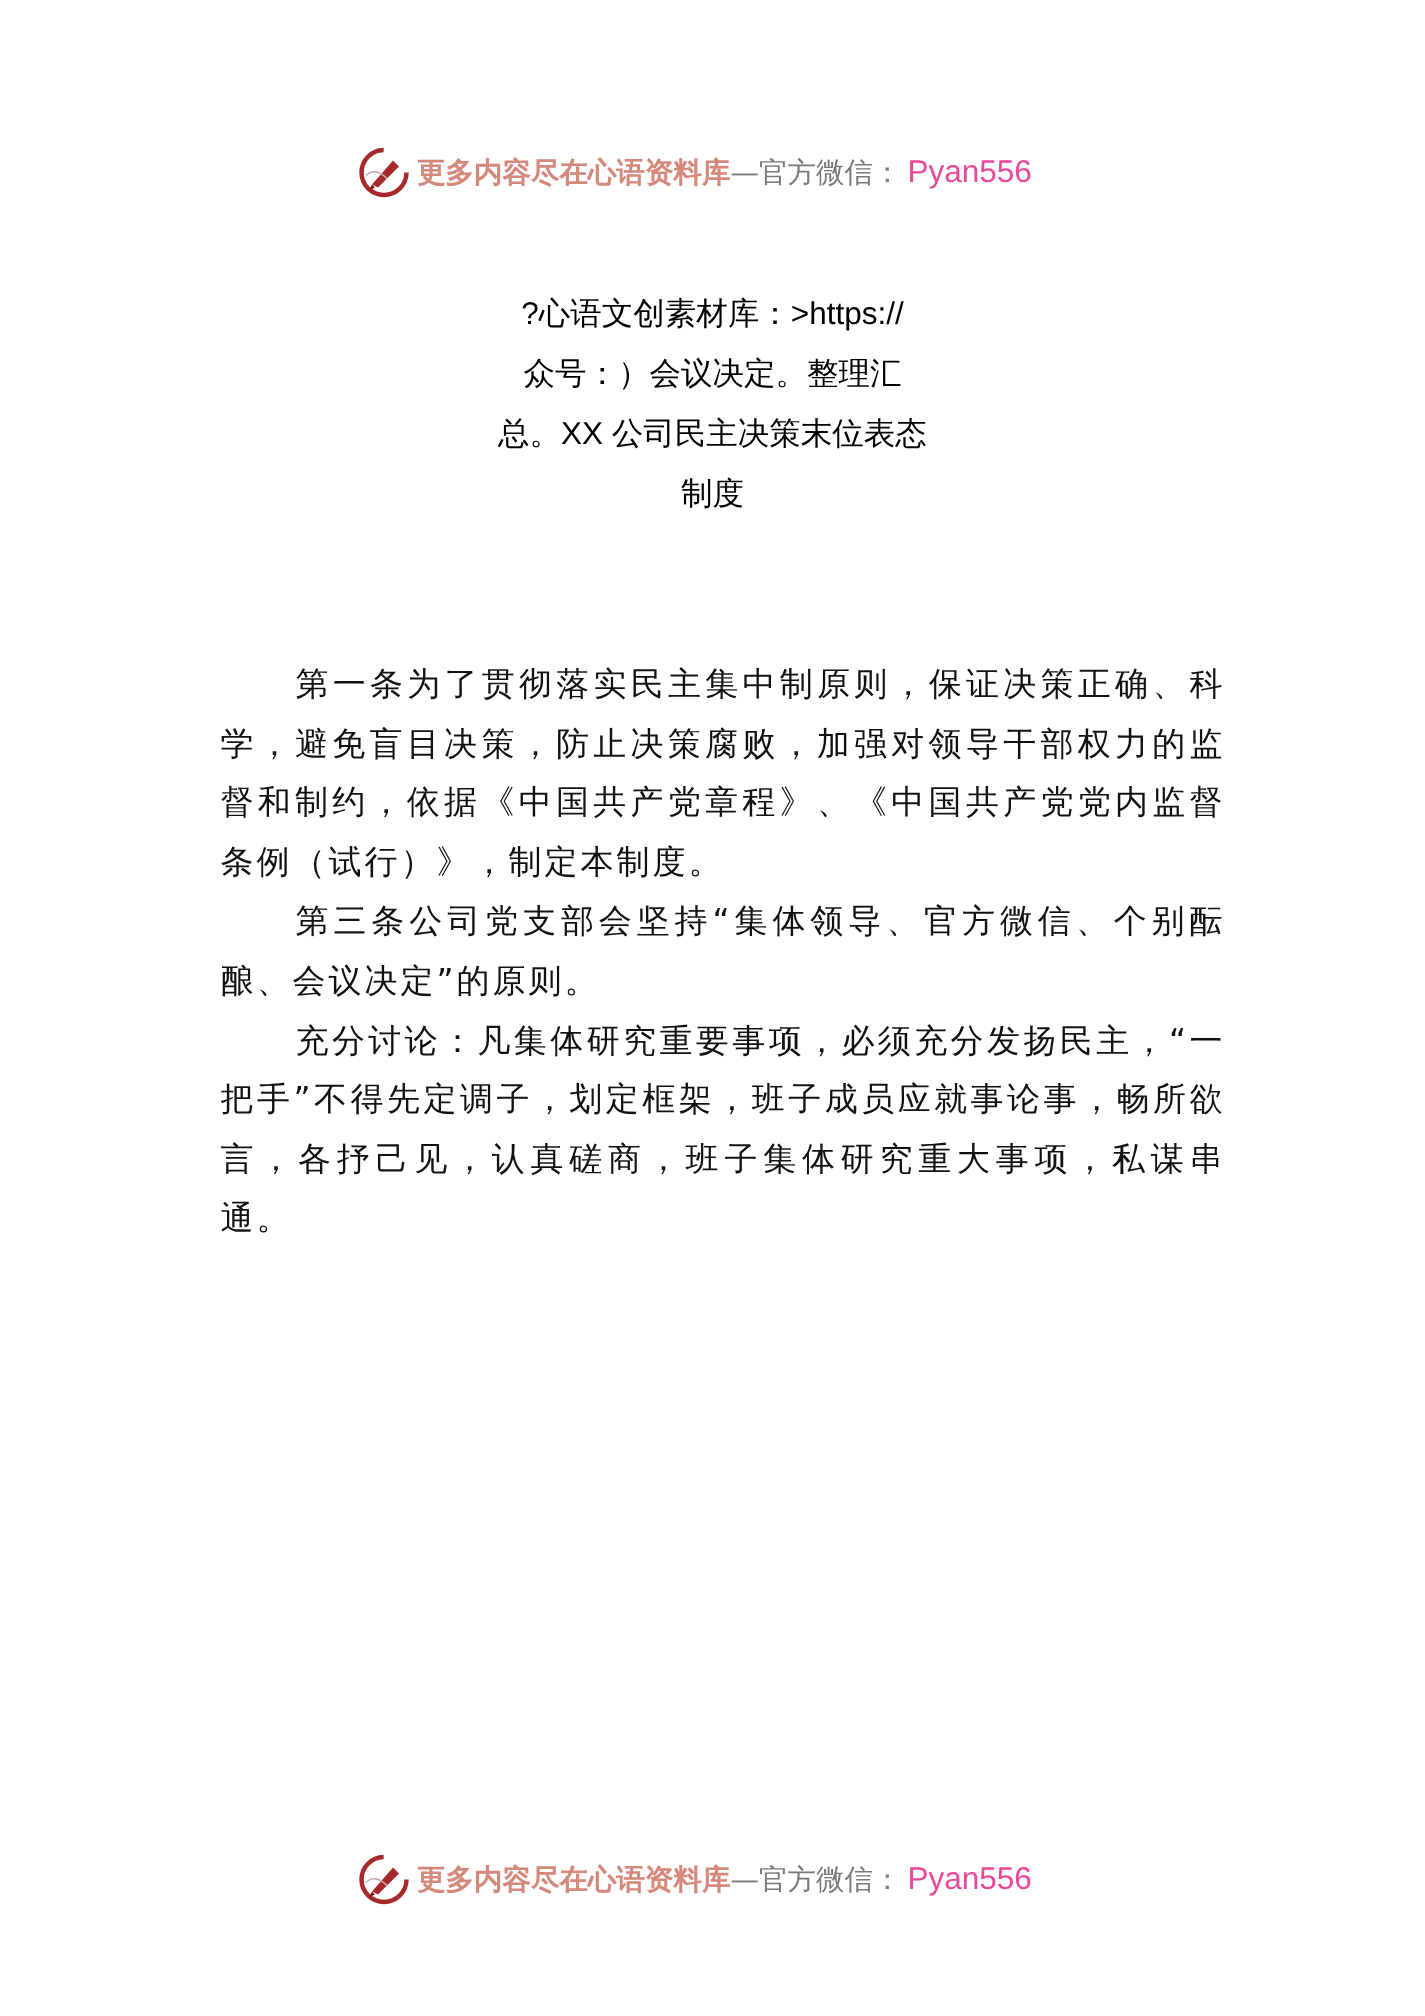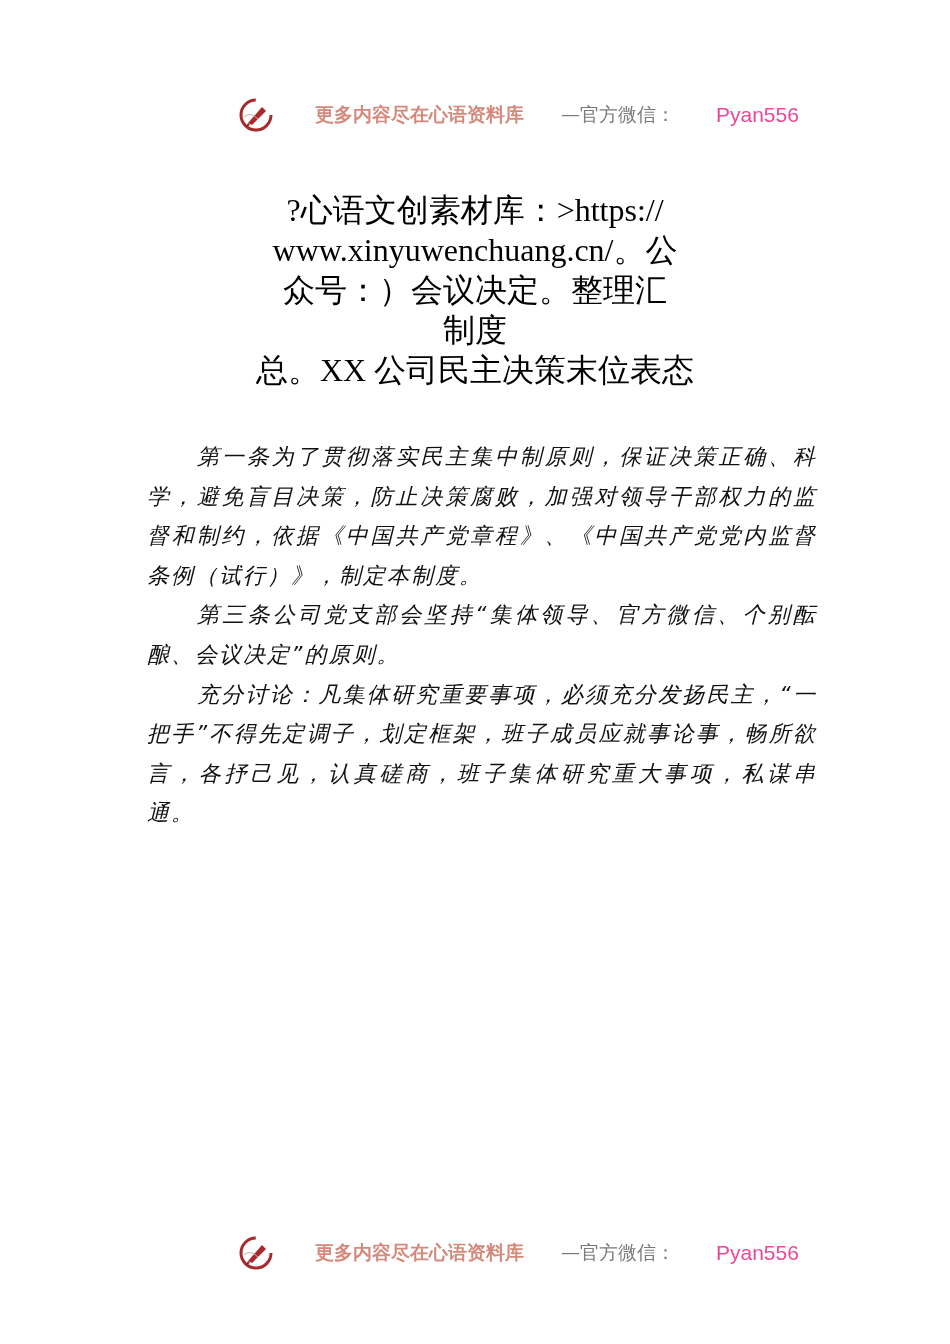--- a/index.html
+++ b/index.html
@@ -16,21 +16,20 @@
       color: #111111;
     }
     .banner {
       position: absolute;
       left: 238px;
       width: 490px;
       height: 40px;
       display: flex;
       align-items: center;
       white-space: nowrap;
-      gap: 37px;
     }
     .banner.top { top: 95px; }
     .banner.bottom { top: 1233px; }
     .banner .logo {
       width: 36px;
       height: 36px;
       margin-right: 4px;
       flex: 0 0 36px;
     }
     .banner .b-main {
@@ -50,65 +49,63 @@
       font-family: "Liberation Sans", sans-serif;
       font-size: 21px;
       margin-left: 4px;
     }
     .title {
       position: absolute;
       top: 190px;
       left: 225px;
       width: 500px;
       text-align: center;
-      font-size: 32px;
+      font-size: 21px;
       line-height: 40px;
       color: #000;
-      font-family: Liberation Serif, serif;
+      font-family: Liberation Sans, sans-serif;
       word-break: break-all;
     }
     .body-text {
       position: absolute;
       top: 437px;
       left: 147px;
       width: 670px;
       font-size: 22px;
       line-height: 39.6px;
       color: #111;
       font-family: "DejaVu Sans", sans-serif;
       letter-spacing: 2px;
     }
     .body-text p {
       margin: 0;
       text-indent: 50px;
       text-align: justify;
-      font-style: italic;
     }
   </style>
 </head>
 <body>
 
 <div class="banner top">
   <svg class="logo" viewBox="0 0 36 36">
     <circle cx="18" cy="18" r="15" fill="none" stroke="#a8292b" stroke-width="3" stroke-dasharray="70 25"></circle>
     <path d="M10 26 L24 10 L28 14 L14 28 Z" fill="#a8292b"></path>
     <path d="M10 26 L8 30 L12 28 Z" fill="#7a1a1c"></path>
     <path d="M6 20 Q12 14 20 22" fill="none" stroke="#caa" stroke-width="1"></path>
   </svg>
   <span class="b-main">更多内容尽在心语资料库</span>
   <span class="b-sub">—官方微信：</span>
   <span class="b-id">Pyan556</span>
 </div>
 
 <div class="title">
   <div>?心语文创素材库：&gt;https://</div>
-  <div class="mono-line">www.xinyuwenchuang.cn/。公</div>
   <div>众号：）会议决定。整理汇</div>
+  <div>总。XX 公司民主决策末位表态</div>
   <div>制度</div>
-  <div>总。XX 公司民主决策末位表态</div>
 </div>
 
 <div class="body-text">
   <p>第一条为了贯彻落实民主集中制原则，保证决策正确、科学，避免盲目决策，防止决策腐败，加强对领导干部权力的监督和制约，依据《中国共产党章程》、《中国共产党党内监督条例（试行）》，制定本制度。</p>
   <p>第三条公司党支部会坚持“集体领导、官方微信、个别酝酿、会议决定”的原则。</p>
   <p>充分讨论：凡集体研究重要事项，必须充分发扬民主，“一把手”不得先定调子，划定框架，班子成员应就事论事，畅所欲言，各抒己见，认真磋商，班子集体研究重大事项，私谋串通。</p>
 </div>
 
 <div class="banner bottom">
   <svg class="logo" viewBox="0 0 36 36">

